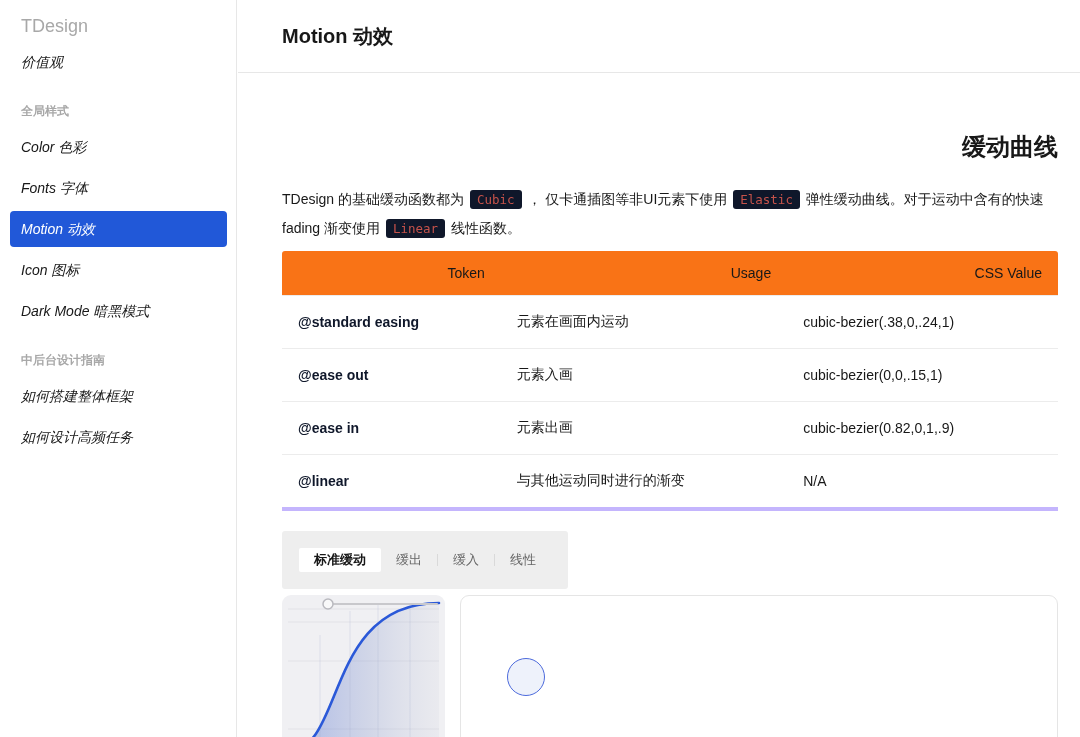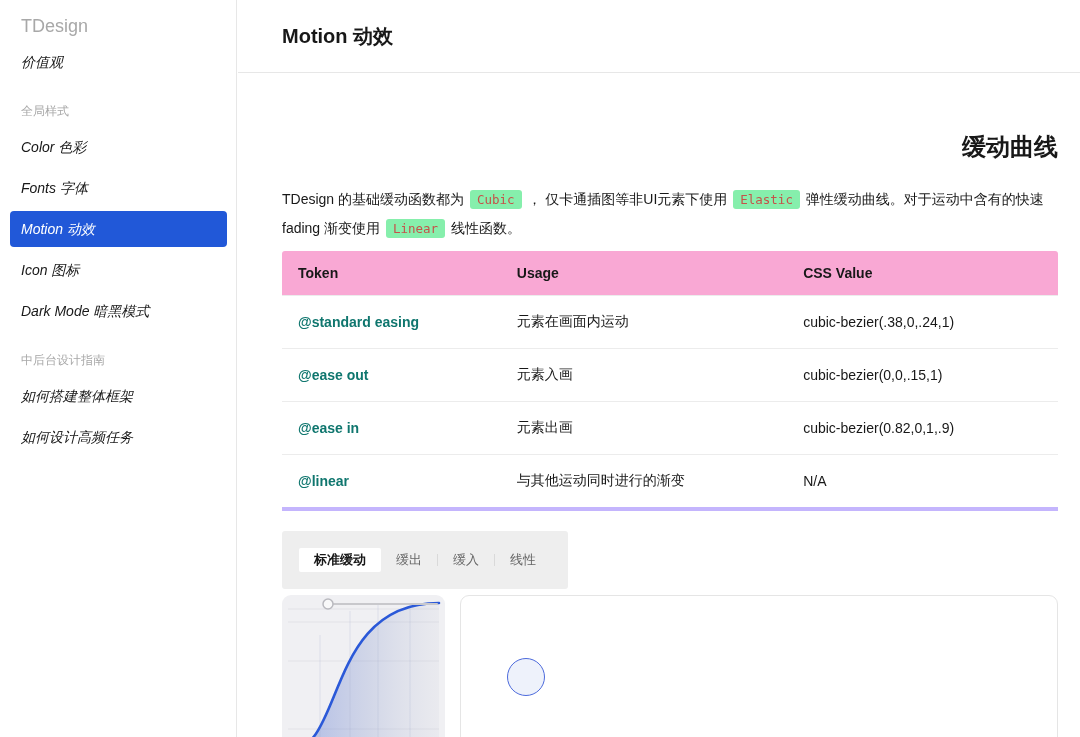--- a/index.html
+++ b/index.html
@@ -3,46 +3,46 @@
 <meta charset="utf-8">
 <style>
   * { margin:0; padding:0; box-sizing:border-box; }
   html,body { width:1080px; height:737px; background:#fff; overflow:hidden;
     font-family:"Liberation Sans","DejaVu Sans",sans-serif; color:#181818; }
 
   
   .sidebar { position:absolute; left:0; top:0; width:237px; height:737px;
     border-right:1px solid #e7e7e7; padding:18px 9px 0 10px; background:#fff; }
   .nav-brand { padding-left:11px; font-size:18px; color:#a8a8a8; height:16px; line-height:16px; }
-  .nav-section { padding-left:11px; font-size:12px; color:#a8a8a8; height:16px; line-height:16px; margin-top:23px; }
+  .nav-section { padding-left:11px; font-size:12px; color:#a8a8a8; height:16px; line-height:16px; margin-top:23px;font-weight:bold; }
   .nav-item { height:36px; line-height:36px; padding:0 11px; font-size:14px; color:#181818;
     border-radius:4px; margin-top:5px; cursor:pointer; white-space:nowrap; overflow:hidden;font-style:italic; }
   .nav-brand + .nav-item, .nav-section + .nav-item { margin-top:10px; }
   .nav-item.active { background:#2158d8; color:#fff; }
 
   
   .main { position:absolute; left:238px; top:0; width:842px; height:737px; }
   .page-header { height:73px; border-bottom:1px solid #e7e7e7; display:flex; align-items:center; padding:0 44px; }
   .page-title { font-size:20px; font-weight:bold; }
   .content { padding:0 22px 0 44px; }
   .section-title { font-size:24px; font-weight:bold; margin-top:58px; line-height:32px;text-align:right; }
 
   .intro { margin-top:22px; font-size:14px; line-height:28px; color:#181818; }
   .code-chip { font-family:"DejaVu Sans Mono","Liberation Mono",monospace; font-size:12.5px;
-    color:#c5524a; background:#86efac; border-radius:3px; padding:2px 7px; margin:0 2px; }
+    color:#c5524a; background:#0f172a; border-radius:3px; padding:2px 7px; margin:0 2px; }
 
   
   table.easing { width:100%; border-collapse:collapse; margin-top:8px; font-size:14px; }
-  table.easing th { background:#f9a8d4; text-align:left; font-weight:700; padding:14px 16px; }
+  table.easing th { background:#f97316; text-align:right; font-weight:400; padding:14px 16px; }
   table.easing th:first-child { border-radius:3px 0 0 0; }
   table.easing th:last-child { border-radius:0 3px 0 0; }
   table.easing td { padding:17px 16px; border-top:1px solid #ececec; background:#fff; }
   table.easing tr:last-child td { border-bottom:4px solid #c4b5fd; }
   .col-token { width:28.2%; } .col-usage { width:36.9%; } .col-css { width:34.9%; }
-  .token { color:#0f766e; font-weight:600; }
+  .token { color:#0f172a; font-weight:600; }
 
   
   .tabbar { display:inline-flex; align-items:center; background:#eeeeee; border-radius:3px;
     padding:17px; margin-top:20px; }
   .tab { font-size:13px; color:#666; padding:3px 15px; border-radius:2px; cursor:pointer; }
   .tab.active { background:#fff; color:#181818; font-weight:600; }
   .tab-sep { width:1px; height:12px; background:#d9d9d9; }
 
   
   .demo-row { display:flex; gap:15px; margin-top:6px; }

